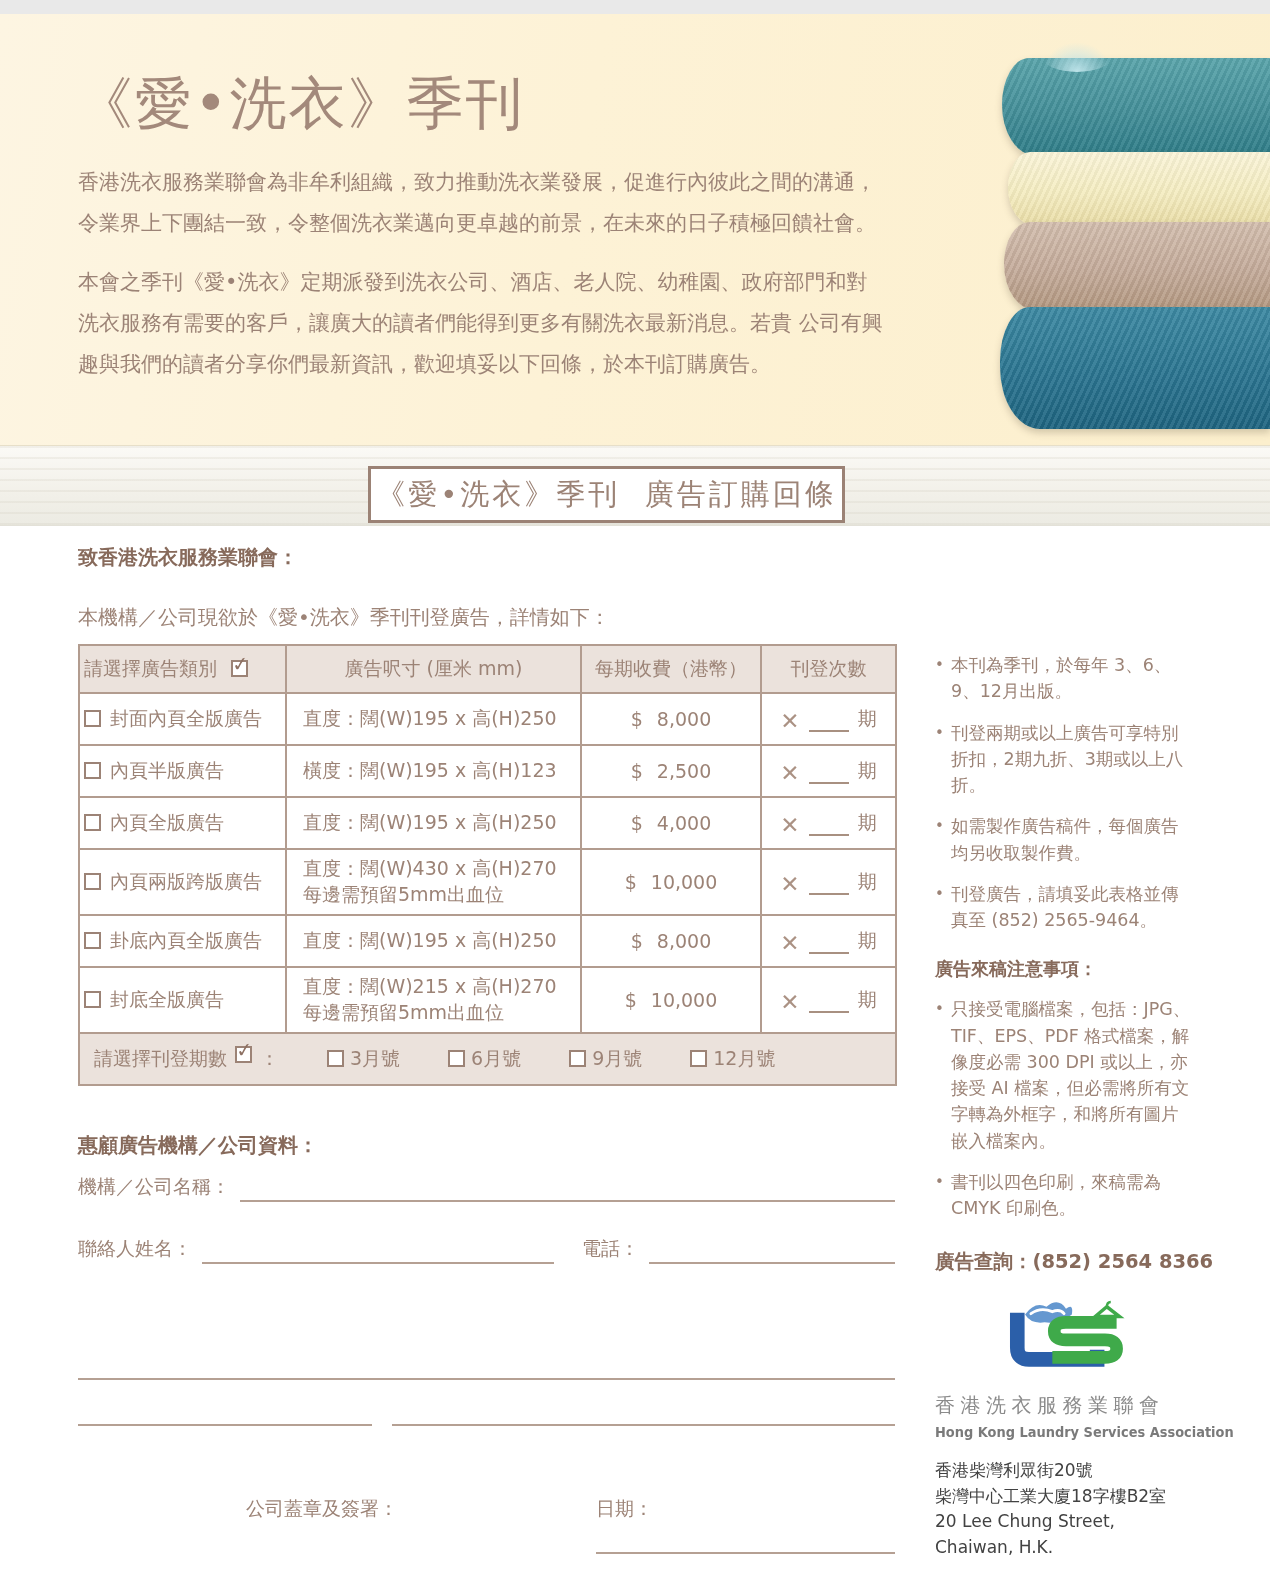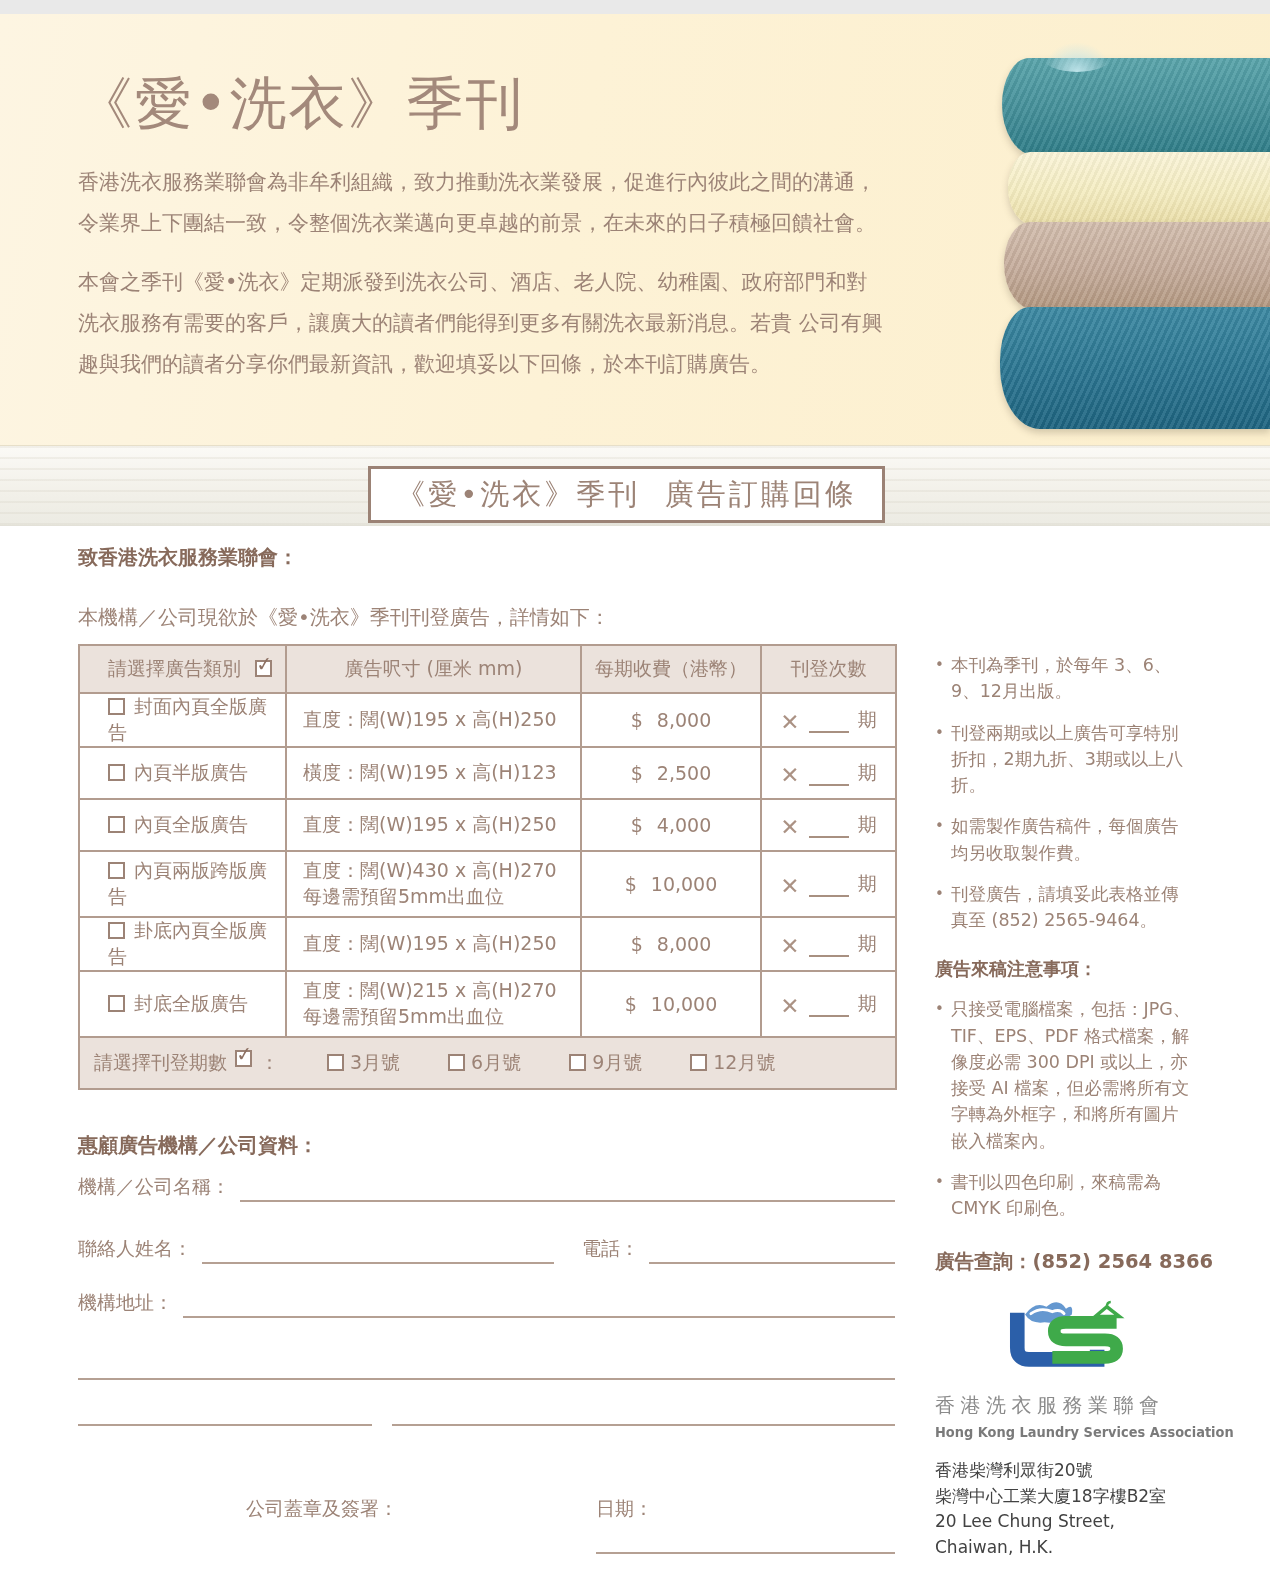--- a/index.html
+++ b/index.html
@@ -53,42 +53,42 @@
   .wood {
     position:absolute; left:0; top:432px; width:1270px; height:80px;
     background:
       repeating-linear-gradient(180deg, rgba(205,200,185,.22) 0 2px, rgba(255,255,255,0) 2px 11px),
       linear-gradient(180deg,#fbfaf6 0%, #f2f0e9 60%, #ecebe3 100%);
     border-bottom:1px solid #e3e1d8;
   }
 
   
   .banner {
-    position:absolute; left:368px; top:452px; width:517px; height:57px;
+    position:absolute; left:368px; top:452px; width:477px; height:57px;
     background:#ffffff; border:3px solid #9b8275;
     display:flex; align-items:center; justify-content:center;
     font-size:29px; letter-spacing:3px; color:#9c8376; white-space:pre;
   }
 
   
   .salutation { position:absolute; left:78px; top:530px; font-size:20px; font-weight:bold; color:#876a5b; }
   .intro { position:absolute; left:78px; top:590px; font-size:20px; color:#9c8376; }
 
   table.ad-table {
     position:absolute; left:78px; top:630px; width:817px;
     border-collapse:collapse; table-layout:fixed;
     font-size:19px; color:#9c8376;
   }
   .ad-table col.c1 { width:207px; } .ad-table col.c2 { width:295px; }
   .ad-table col.c3 { width:180px; } .ad-table col.c4 { width:135px; }
   .ad-table td, .ad-table th { border:2px solid #b29c8f; font-weight:normal; }
   .ad-table th { background:#ebe2dc; height:48px; font-size:19px; }
   .ad-table td { background:#ffffff; height:52px; }
   .ad-table tr.tall td { height:66px; }
-  .ad-table .a-left { text-align:left; padding-left:28px; }
+  .ad-table .a-left { text-align:left; padding-left:4px; }
   .ad-table .s-left { text-align:left; padding-left:16px; line-height:1.35; }
   .size2:empty { display:none; }
   .price-cell { text-align:center; white-space:pre; }
   .price-cell .amt { margin-left:14px; }
   .times-cell { text-align:center; }
   .times-wrap { display:inline-flex; align-items:flex-end; gap:9px; }
   .times-mark { font-size:23px; line-height:1; color:#ab9284; transform:translateY(1px); }
   .blankline { display:inline-block; width:40px; height:18px; border-bottom:2px solid #a89081; }
   .times-unit { font-size:19px; }
 
@@ -275,24 +275,20 @@
     <span class="line grow"></span>
   </div>
 
   <div class="frow" style="top:1222px;">
     <span class="lbl">聯絡人姓名：</span>
     <span class="line" style="width:352px;"></span>
     <span class="lbl" style="margin-left:28px;">電話：</span>
     <span class="line grow"></span>
   </div>
 
-  <div class="frow" style="top:1276px;">
-    <span class="lbl">機構地址：</span>
-    <span class="line grow"></span>
-  </div>
 
   <div class="frow" style="top:1340px;">
     <span class="line grow"></span>
   </div>
 
   <div class="frow" style="top:1386px;">
     <span class="line" style="width:294px;"></span>
     <span class="stack" style="margin-left:20px; flex:1;">
       <span class="line"></span>
     </span>

